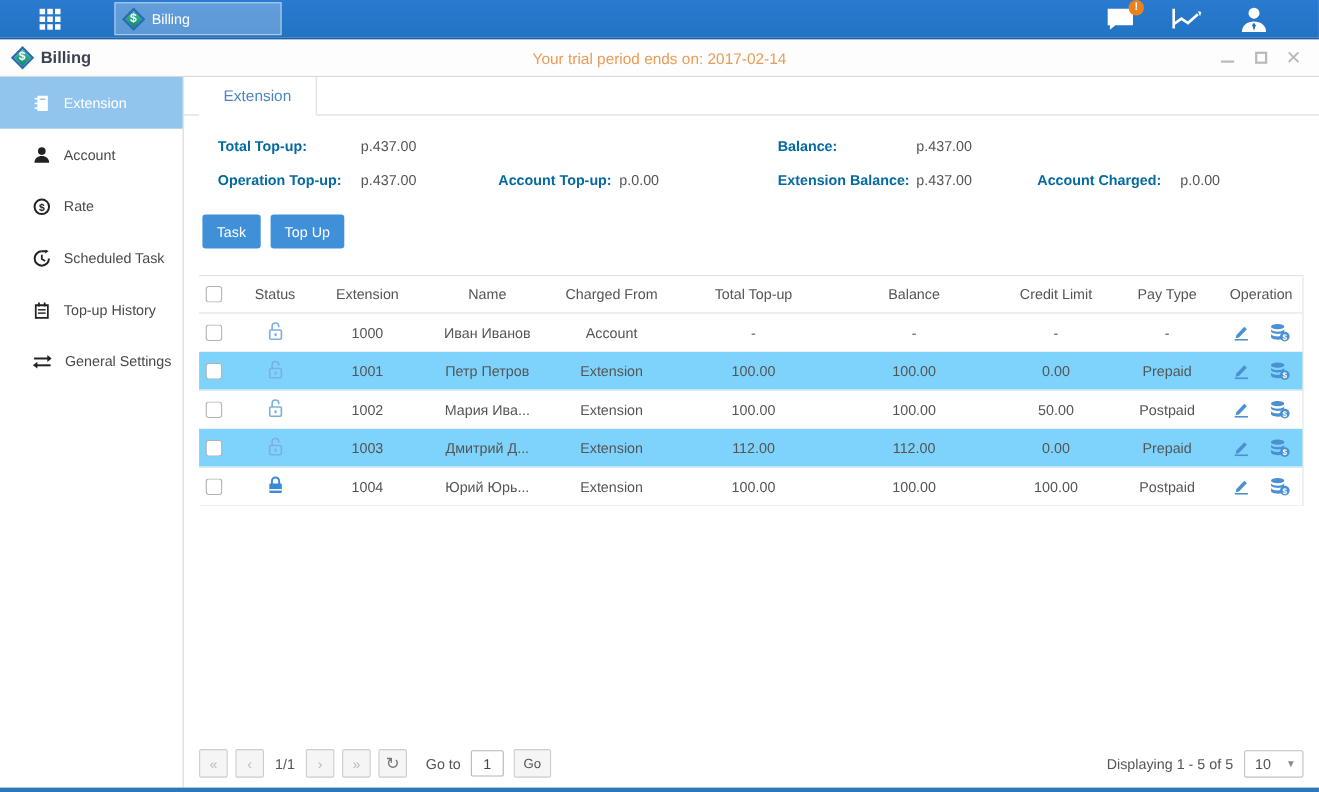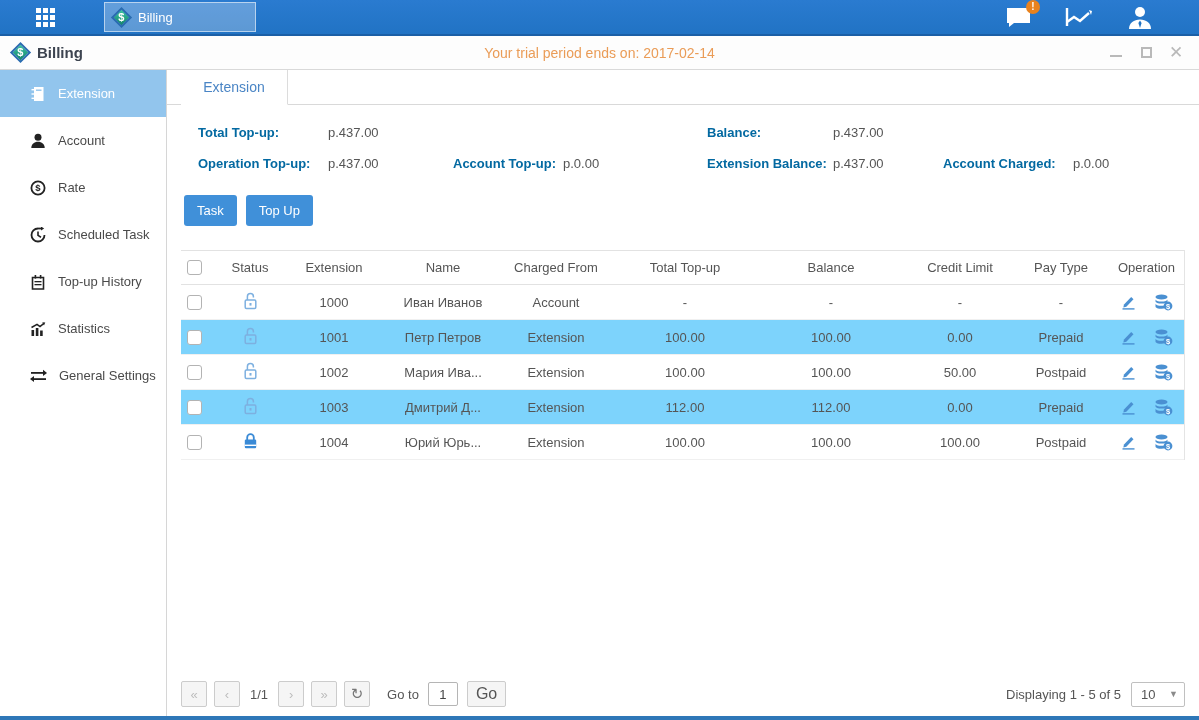--- a/index.html
+++ b/index.html
@@ -103,21 +103,21 @@
   .footer{position:absolute;left:14px;right:14px;bottom:9px;display:flex;align-items:center;font-size:13px;color:#555;}
   .pg-btn{
     width:26px;height:26px;background:#f5f5f5;border:1px solid #ccc;border-radius:2px;
     display:flex;align-items:center;justify-content:center;color:#bdbdbd;font-size:13px;
     cursor:pointer;margin-right:7px;flex:0 0 auto;
   }
   .pg-refresh{color:#777;font-size:15px;}
   .pg-indicator{margin:0 10px 0 3px;color:#555;}
   .goto-label{margin:0 9px 0 10px;}
   .goto-input{width:30px;height:24px;border:1px solid #b5b5b5;border-radius:2px;text-align:center;font-size:13px;color:#444;font-family:inherit;}
-  .go-btn{margin-left:9px;height:26px;padding:0 8px;background:#f5f5f5;border:1px solid #ccc;border-radius:2px;font-size:16px;color:#555;cursor:pointer;font-family:inherit;}
+  .go-btn{margin-left:9px;height:26px;padding:0 8px;background:#f5f5f5;border:1px solid #ccc;border-radius:2px;font-size:12px;color:#555;cursor:pointer;font-family:inherit;}
   .footer-right{margin-left:auto;display:flex;align-items:center;gap:10px;}
   .page-size{
     width:54px;height:25px;border:1px solid #c0c0c0;border-radius:2px;background:#fff;
     display:flex;align-items:center;padding-left:9px;cursor:pointer;
   }
   .page-size .arrow{margin-left:auto;padding-right:6px;color:#8a8a8a;font-size:9px;}
   .bottom-strip{position:absolute;left:0;right:0;bottom:0;height:4px;background:#2e77b8;}
 </style>
 </head>
 <body>
@@ -223,30 +223,20 @@
     </div>
     <div class="side-item">
       <svg width="16" height="16" viewBox="0 0 16 16">
         <path d="M2.5 3.5h11V15h-11z" fill="none" stroke="#222" stroke-width="1.6"></path>
         <rect x="4.6" y="1" width="1.6" height="3.6" fill="#222"></rect>
           <rect x="9.8" y="1" width="1.6" height="3.6" fill="#222"></rect>
         <rect x="4.5" y="7" width="7" height="1.3" fill="#222"></rect>
           <rect x="4.5" y="10" width="7" height="1.3" fill="#222"></rect>
       </svg>
       <span>Top-up History</span>
-    </div>
-    <div class="side-item">
-      <svg width="16" height="16" viewBox="0 0 16 16" fill="#222">
-        <rect x="1.5" y="9" width="2.6" height="6"></rect>
-          <rect x="5.8" y="7" width="2.6" height="8"></rect>
-          <rect x="10.1" y="9.5" width="2.6" height="5.5"></rect>
-        <path d="M1.5 6.5L7 3.4l3 2.2 3.6-3" fill="none" stroke="#222" stroke-width="1.5"></path>
-        <path d="M12.3 1.2l3 .4-1.3 2.8z"></path>
-      </svg>
-      <span>Statistics</span>
     </div>
     <div class="side-item">
       <svg width="17" height="16" viewBox="0 0 17 16" fill="#222">
         <rect x="1" y="4" width="13" height="1.8"></rect>
           <path d="M13 1.8l4 3.1-4 3.1z"></path>
         <rect x="3" y="10.2" width="13" height="1.8"></rect>
           <path d="M4 7.9L0 11l4 3.1z"></path>
       </svg>
       <span>General Settings</span>
     </div>

